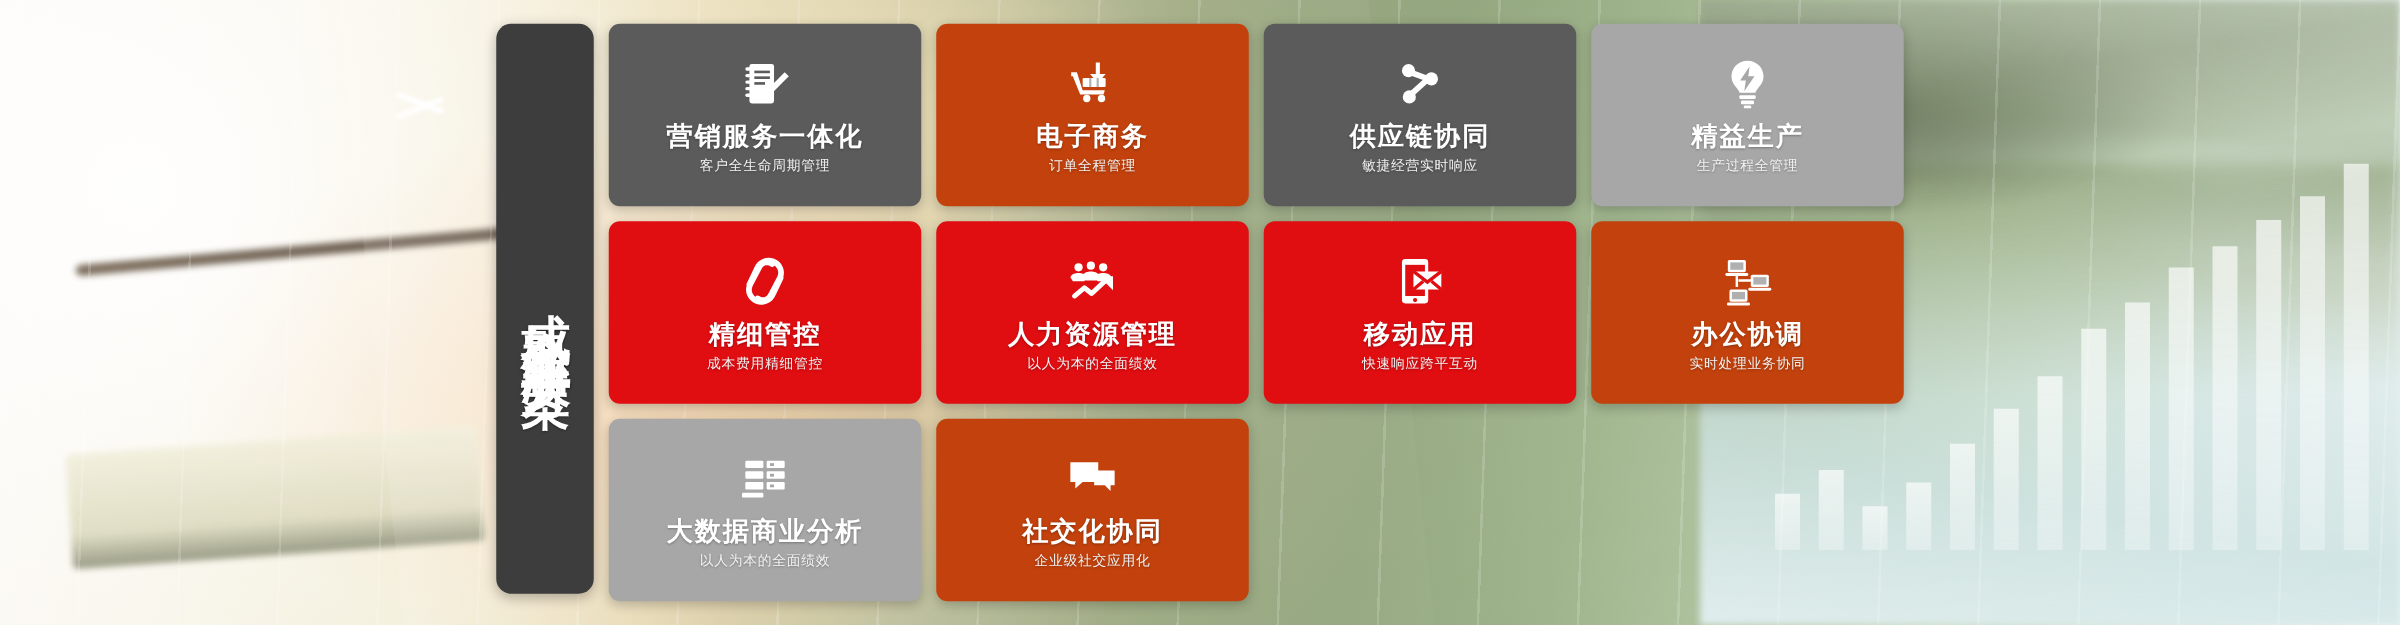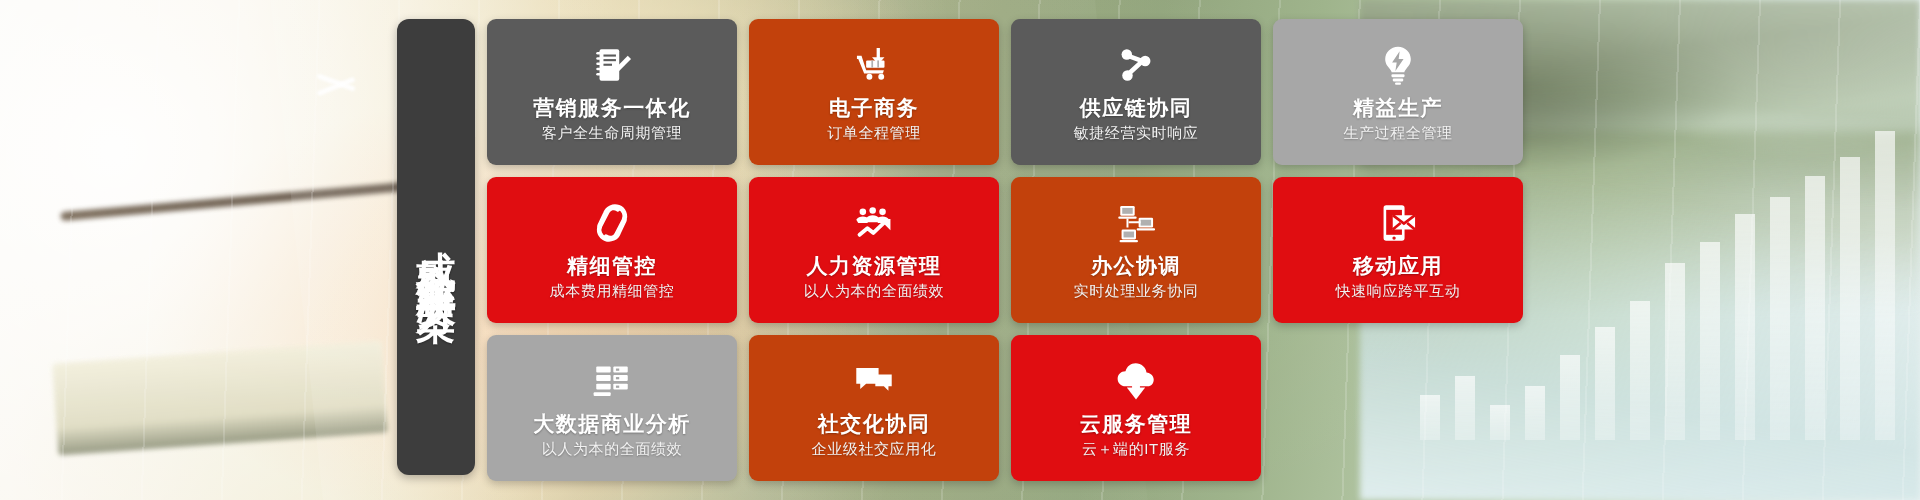--- a/index.html
+++ b/index.html
@@ -130,21 +130,21 @@
   .tile .ic{
     width:44px;height:44px;margin-bottom:9px;
     display:flex;align-items:center;justify-content:center;
   }
   .tile .ic svg{display:block;width:42px;height:42px;fill:#ffffff;}
   .tile .t-title{
     color:#fff;font-size:21px;font-weight:bold;letter-spacing:1.5px;
     text-shadow:0 1px 2px rgba(0,0,0,.30);line-height:1.1;
   }
   .tile .t-sub{
-    color:#f2f2f2;font-size:15px;margin-top:6px;letter-spacing:.6px;
+    color:#f2f2f2;font-size:11px;margin-top:6px;letter-spacing:.6px;
     text-shadow:0 1px 2px rgba(0,0,0,.28);line-height:1.1;
   }
 </style>
 </head>
 <body>
 
 <div class="banner">
 
   <div class="bg-base"></div>
   <div class="pen"></div>
@@ -259,52 +259,52 @@
                 <path d="M5 27c2-4 6-5 10-5s8 1 10 5l-3 5H8z"></path>
                 <path d="M20 25c2-4 6-5 10-5s8 1 10 5l-3 6H23z"></path>
                 <path d="M35 27c2-4 6-5 10-5s8 1 10 5l-3 5H38z"></path>
                 <path d="M10 50l12-10 9 7 18-17" fill="none" stroke="#fff" stroke-width="6" stroke-linecap="round" stroke-linejoin="round"></path>
                 <path d="M40 26h17v17z"></path>
               </svg>
             </div>
             <div class="t-title">人力资源管理</div>
             <div class="t-sub">以人为本的全面绩效</div>
           </div>
+          <div class="tile red">
+            <div class="ic">
+              <svg viewBox="0 0 64 64">
+                <rect x="10" y="5" width="32" height="54" rx="4"></rect>
+                <rect x="14" y="12" width="24" height="38" fill="#e00d11"></rect>
+                <circle cx="26" cy="55" r="2.6" fill="#e00d11"></circle>
+                <path d="M24 20h34v22H24z"></path>
+                <path d="M24 20l17 13 17-13" fill="none" stroke="#e00d11" stroke-width="4"></path>
+                <path d="M24 42l12-10M58 42L46 32" stroke="#e00d11" stroke-width="4" fill="none"></path>
+              </svg>
+            </div>
+            <div class="t-title">移动应用</div>
+            <div class="t-sub">快速响应跨平互动</div>
+          </div>
           <div class="tile light">
             <div class="ic">
               <svg viewBox="0 0 64 64">
                 <rect x="8" y="6" width="22" height="15" rx="2"></rect>
                 <rect x="11" y="9" width="16" height="9" fill="#b0b0b0"></rect>
                 <rect x="5" y="22" width="28" height="3.5" rx="1.6"></rect>
                 <rect x="36" y="24" width="22" height="15" rx="2"></rect>
                 <rect x="39" y="27" width="16" height="9" fill="#b0b0b0"></rect>
                 <rect x="33" y="40" width="28" height="3.5" rx="1.6"></rect>
                 <rect x="10" y="42" width="22" height="15" rx="2"></rect>
                 <rect x="13" y="45" width="16" height="9" fill="#b0b0b0"></rect>
                 <rect x="7" y="58" width="28" height="3.5" rx="1.6"></rect>
                 <path d="M19 25v14M33 31h6M21 31h12" stroke="#fff" stroke-width="3" fill="none"></path>
               </svg>
             </div>
             <div class="t-title">办公协调</div>
             <div class="t-sub">实时处理业务协同</div>
           </div>
-          <div class="tile red">
-            <div class="ic">
-              <svg viewBox="0 0 64 64">
-                <rect x="10" y="5" width="32" height="54" rx="4"></rect>
-                <rect x="14" y="12" width="24" height="38" fill="#e00d11"></rect>
-                <circle cx="26" cy="55" r="2.6" fill="#e00d11"></circle>
-                <path d="M24 20h34v22H24z"></path>
-                <path d="M24 20l17 13 17-13" fill="none" stroke="#e00d11" stroke-width="4"></path>
-                <path d="M24 42l12-10M58 42L46 32" stroke="#e00d11" stroke-width="4" fill="none"></path>
-              </svg>
-            </div>
-            <div class="t-title">移动应用</div>
-            <div class="t-sub">快速响应跨平互动</div>
-          </div>
           <div class="tile gray">
             <div class="ic">
               <svg viewBox="0 0 64 64">
                 <rect x="8" y="10" width="22" height="9" rx="1.5"></rect>
                 <rect x="8" y="23" width="22" height="9" rx="1.5"></rect>
                 <rect x="8" y="36" width="22" height="9" rx="1.5"></rect>
                 <rect x="4" y="49" width="26" height="6" rx="1.5"></rect>
                 <rect x="34" y="10" width="22" height="9" rx="1.5"></rect>
                 <rect x="34" y="23" width="22" height="9" rx="1.5"></rect>
                 <rect x="34" y="36" width="22" height="9" rx="1.5"></rect>
@@ -319,28 +319,17 @@
           <div class="tile light">
             <div class="ic">
               <svg viewBox="0 0 64 64">
                 <path d="M5 12h34v24H20l-9 8v-8H5z"></path>
                 <path d="M34 22h25v18h-5v7l-7-7H34z"></path>
               </svg>
             </div>
             <div class="t-title">社交化协同</div>
             <div class="t-sub">企业级社交应用化</div>
           </div>
-          <div class="tile red">
-            <div class="ic">
-              <svg viewBox="0 0 64 64">
-                <path d="M50 40H16C9 40 4 35 4 28.5S9 17 16 17c2-7 8-12 15.5-12C40 5 47 11 48 19c6 .5 11 5 11 11 0 5.5-4 10-9 10z"></path>
-                <rect x="26" y="28" width="12" height="16"></rect>
-                <path d="M18 42h28L32 60z"></path>
-              </svg>
-            </div>
-            <div class="t-title">云服务管理</div>
-            <div class="t-sub">云＋端的IT服务</div>
-          </div>
         </div>
 
     </div>
   </div>
 </div>
 
 </body></html>

